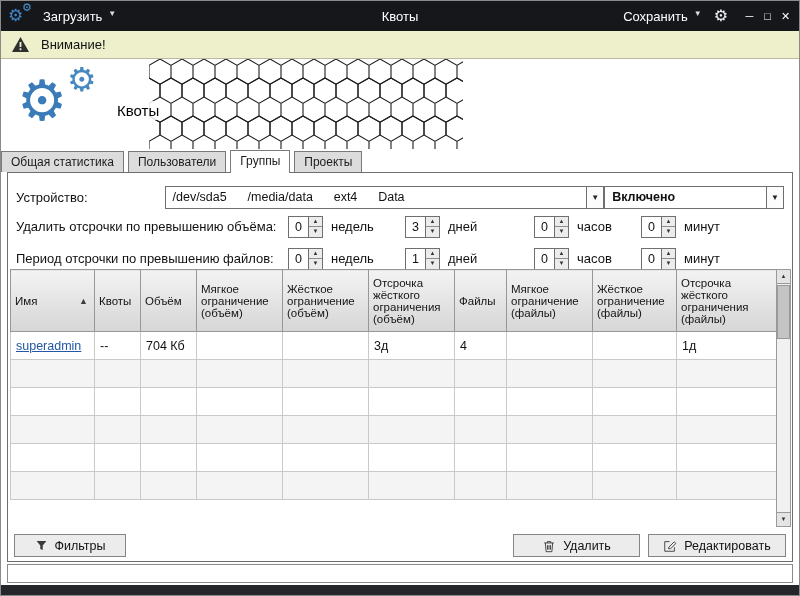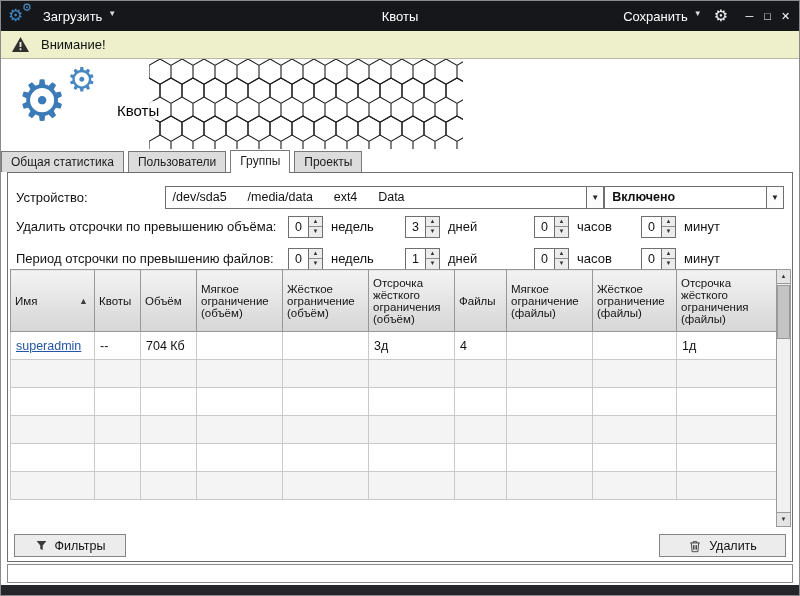--- a/index.html
+++ b/index.html
@@ -377,18 +377,25 @@
     <div class="right-btns">
       <div class="btn btn-delete">
         <svg width="14" height="14" viewBox="0 0 16 16">
           <path d="M2.5 4.5h11" stroke="#333" fill="none"></path>
           <path d="M6 4.5V3h4v1.5" stroke="#333" fill="none"></path>
           <path d="M3.8 4.5l.9 10h6.6l.9-10" fill="none" stroke="#333"></path>
           <path d="M6.3 7v5.2M8 7v5.2M9.7 7v5.2" stroke="#333" fill="none"></path>
         </svg>
         <span>Удалить</span>
       </div>
+      <div class="btn btn-edit">
+        <svg width="14" height="14" viewBox="0 0 16 16">
+          <path d="M13 9.5V14H2V3h5.5" fill="none" stroke="#333"></path>
+          <path d="M6.8 9.2l6-6 1.9 1.9-6 6L6.2 11z" fill="none" stroke="#333"></path>
+        </svg>
+        <span>Редактировать</span>
+      </div>
     </div>
   </div>
 </div>
 
 <div class="status-strip"></div>
 <div class="footer-bar"></div>
 
 </body></html>

